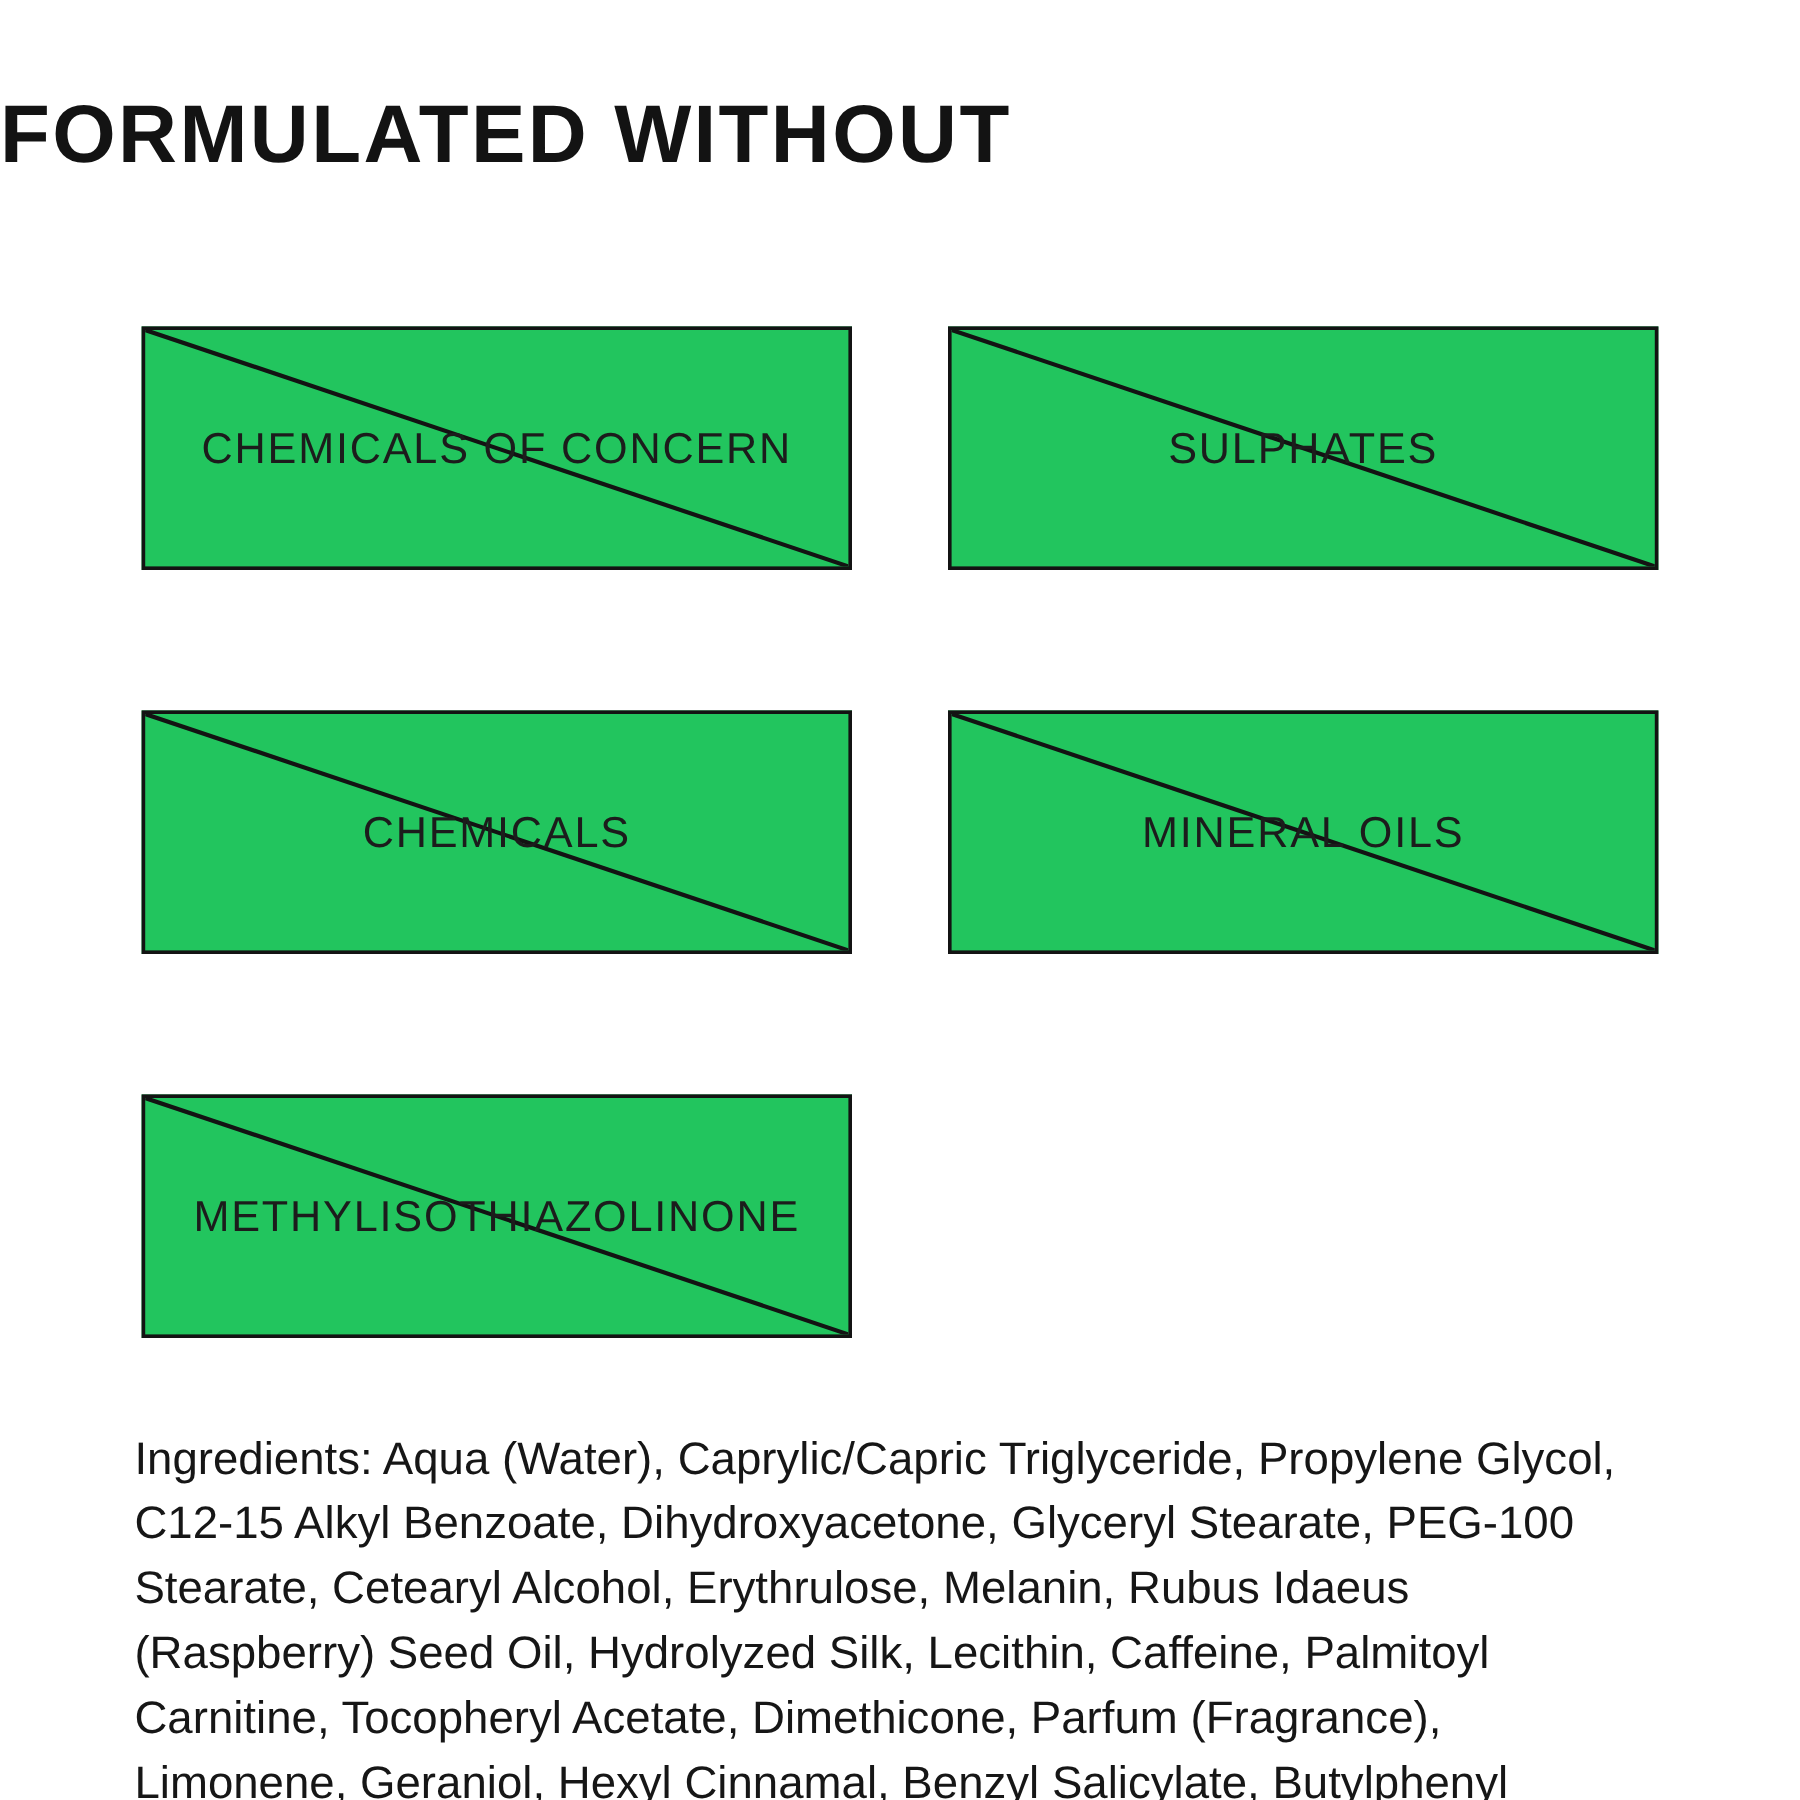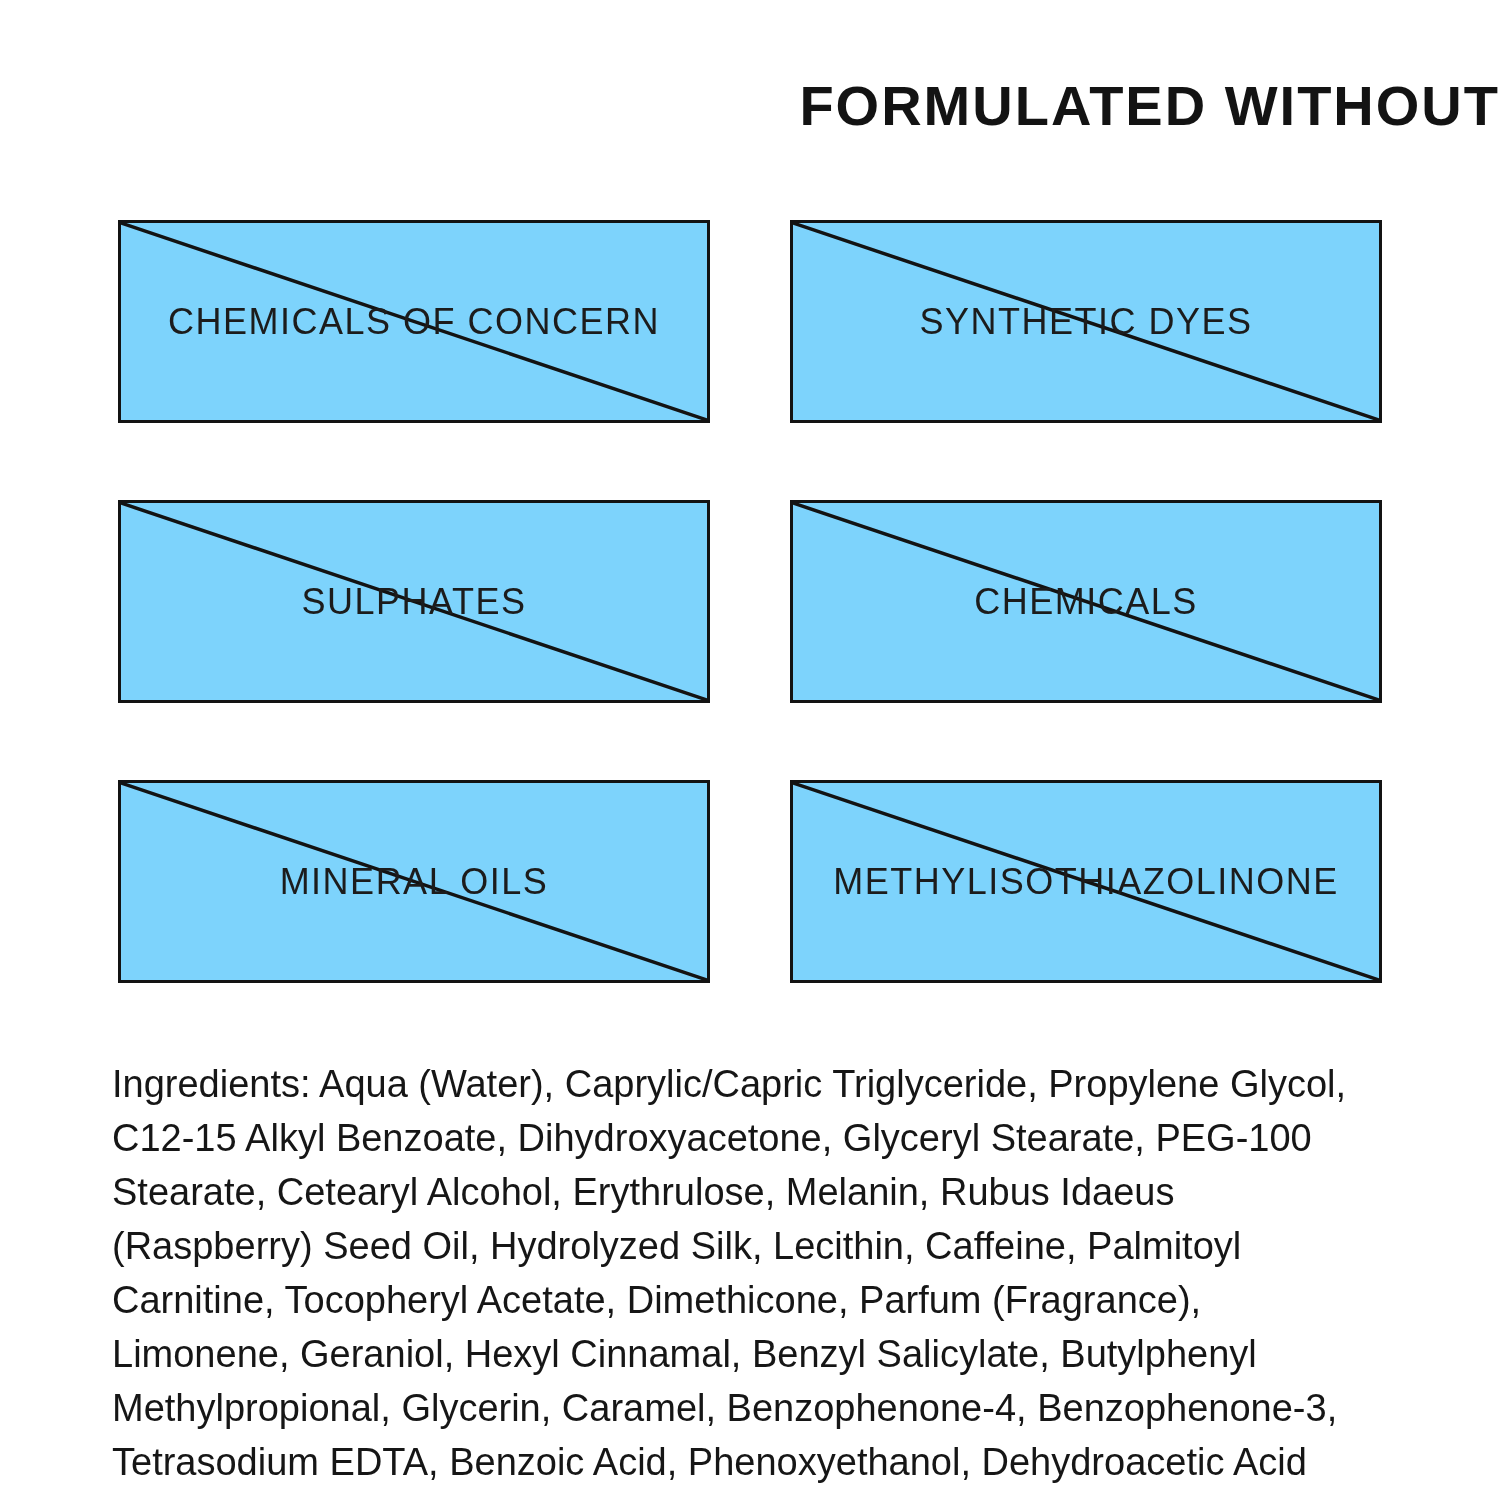--- a/index.html
+++ b/index.html
@@ -8,43 +8,44 @@
   }
   body {
     width: 1500px;
     height: 1500px;
     background: #ffffff;
     color: #131313;
     font-family: "Liberation Sans", sans-serif;
     overflow: hidden;
   }
   .page-title {
-    margin: 78px 0 0 0;
-    text-align: right;
-    font-size: 56px;
+    margin: 78px 13px 0 0;
+    text-align: left;
+    font-size: 68px;
     font-weight: 700;
     letter-spacing: 2px;
     line-height: 1;
     color: #131313;
   }
   .box-grid {
     margin: 86px 118px 0 118px;
     display: grid;
     grid-template-columns: 1fr 1fr;
     column-gap: 80px;
     row-gap: 77px;
   }
   .strike-box {
     position: relative;
     height: 197px;
     border: 3px solid #131313;
-    background: #7dd3fc;
+    background: #22c55e;
     display: flex;
     align-items: center;
     justify-content: center;
+    margin-top: 40px;
   }
   .strike-box svg.strike-line {
     position: absolute;
     top: 0; left: 0;
     width: 100%;
     height: 100%;
     display: block;
   }
   .strike-box svg.strike-line line {
     stroke: #131313;
@@ -80,26 +81,20 @@
 
 <div class="box-grid">
 
   <div class="strike-box">
     <svg class="strike-line" viewBox="0 0 100 100" preserveAspectRatio="none" aria-hidden="true">
       <line x1="0" y1="0" x2="100" y2="100"></line>
     </svg>
     <span class="box-label">CHEMICALS OF CONCERN</span>
   </div>
 
-  <div class="strike-box">
-    <svg class="strike-line" viewBox="0 0 100 100" preserveAspectRatio="none" aria-hidden="true">
-      <line x1="0" y1="0" x2="100" y2="100"></line>
-    </svg>
-    <span class="box-label">SYNTHETIC DYES</span>
-  </div>
 
   <div class="strike-box">
     <svg class="strike-line" viewBox="0 0 100 100" preserveAspectRatio="none" aria-hidden="true">
       <line x1="0" y1="0" x2="100" y2="100"></line>
     </svg>
     <span class="box-label">SULPHATES</span>
   </div>
 
   <div class="strike-box">
     <svg class="strike-line" viewBox="0 0 100 100" preserveAspectRatio="none" aria-hidden="true">

